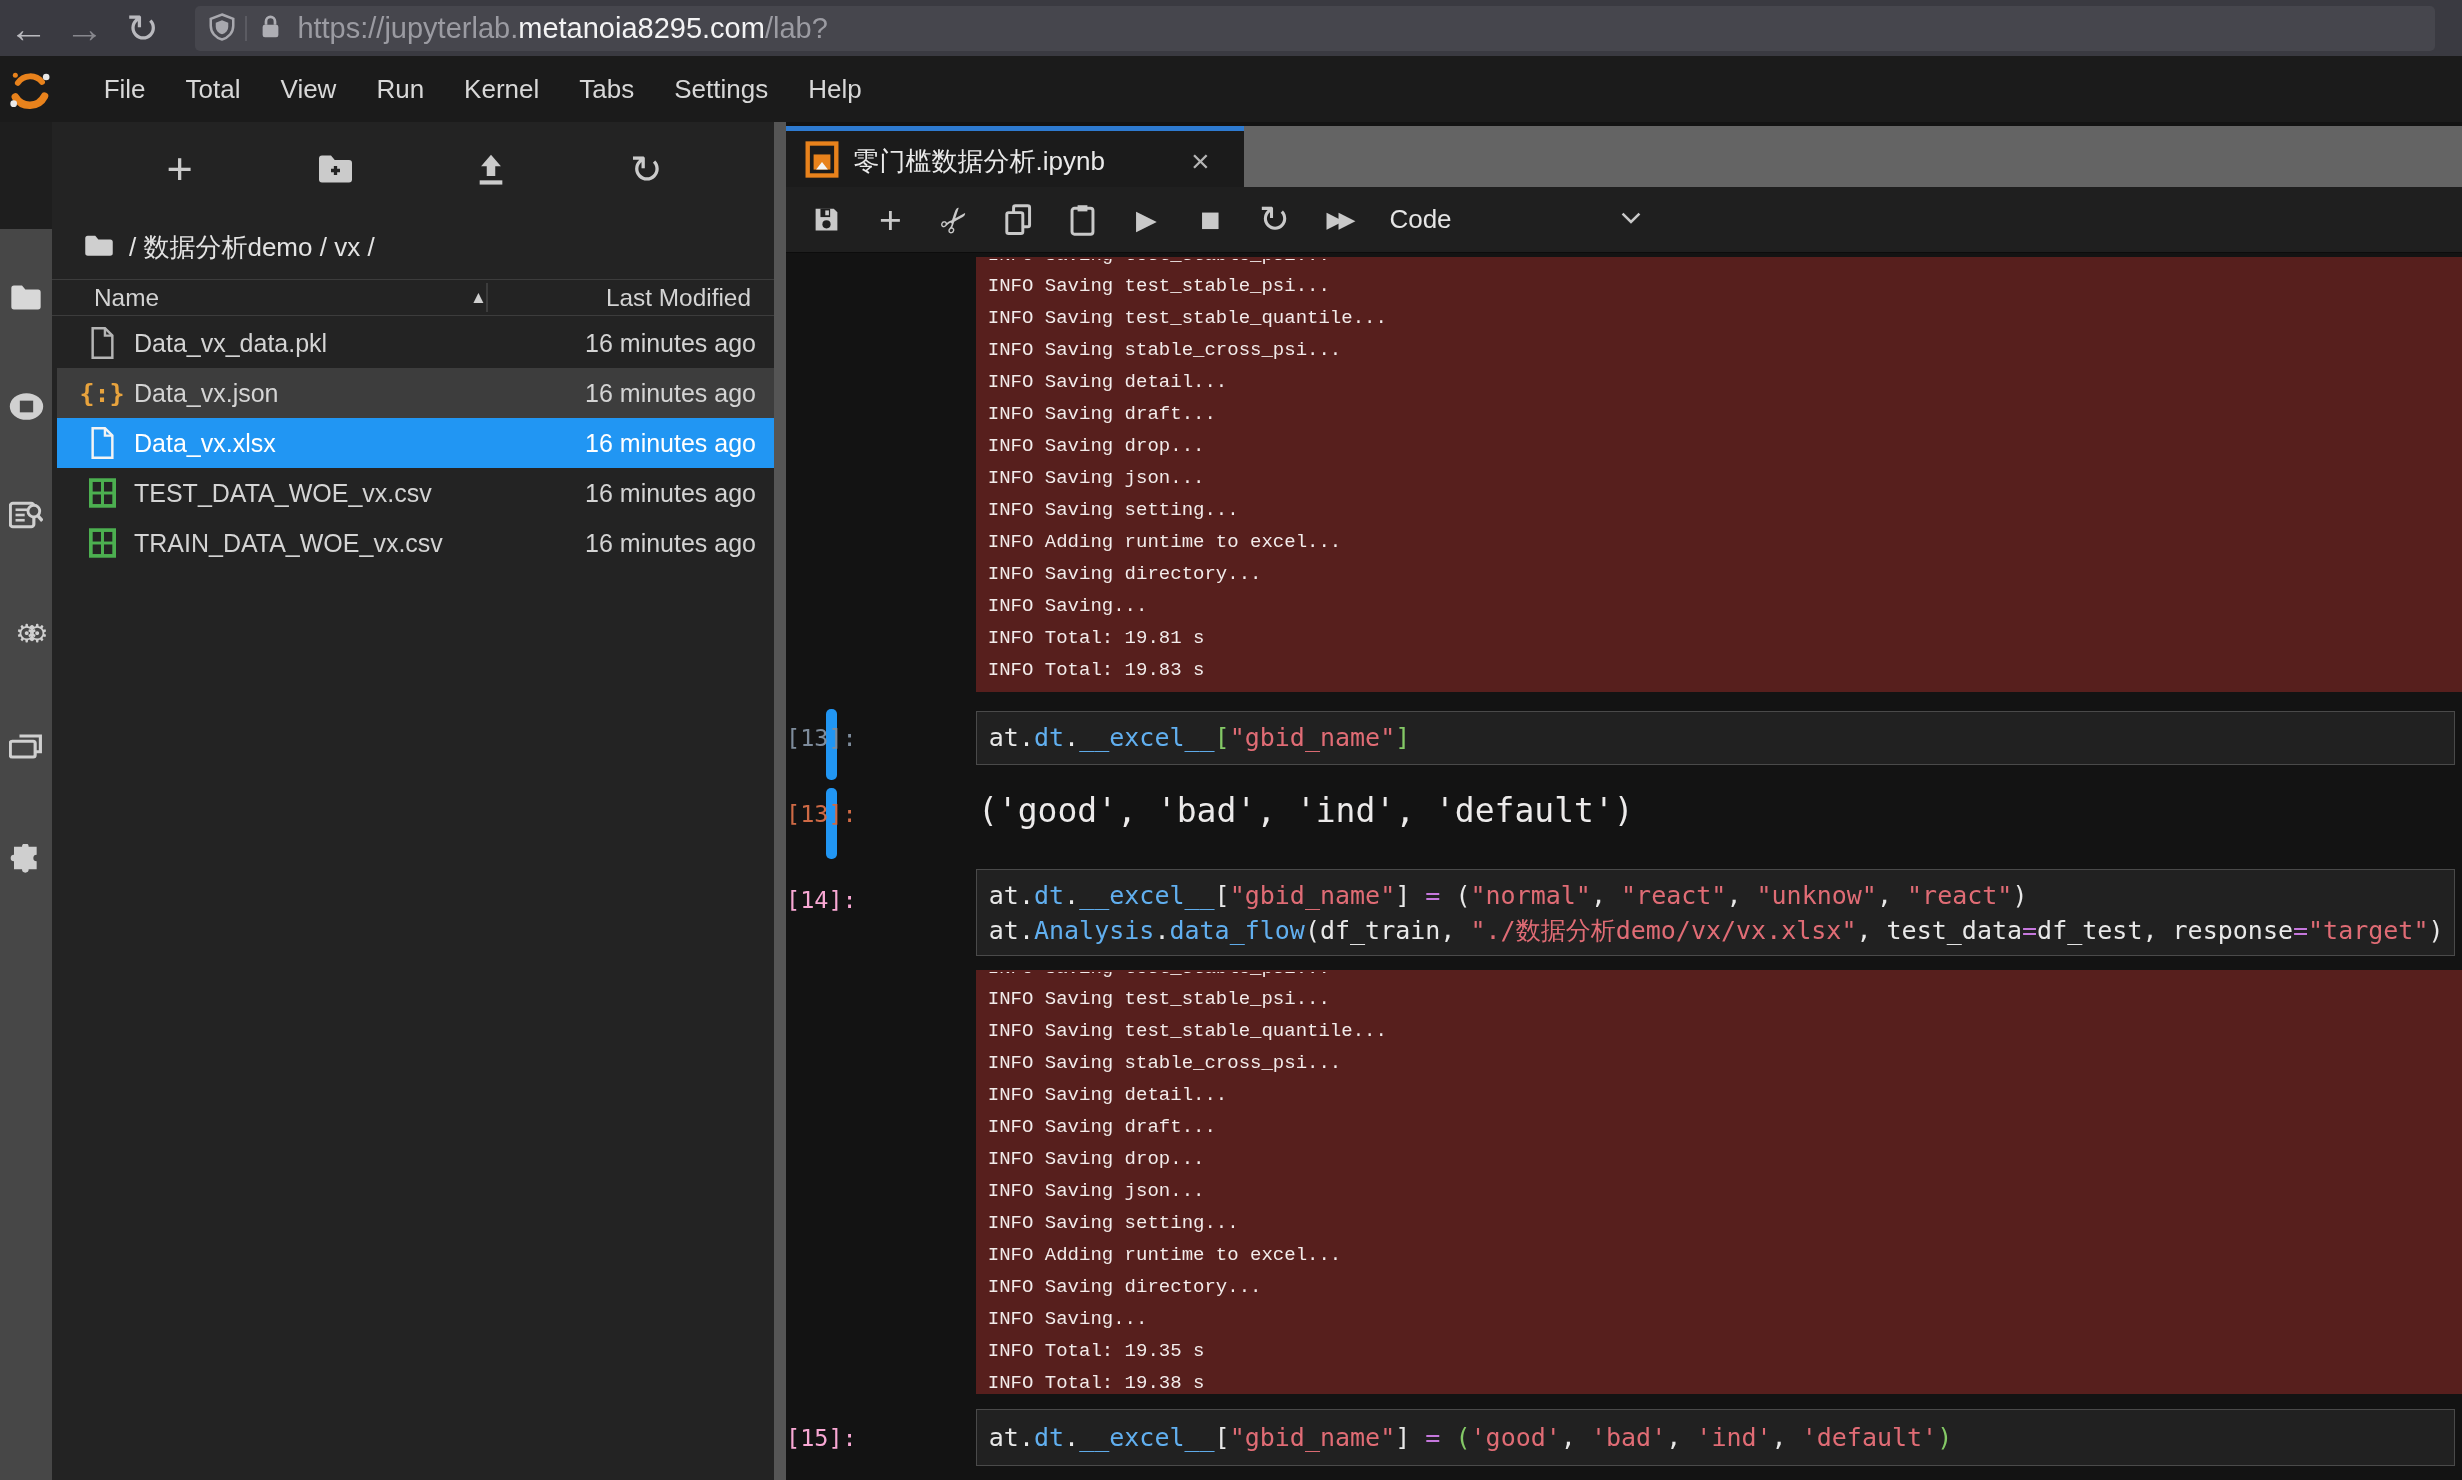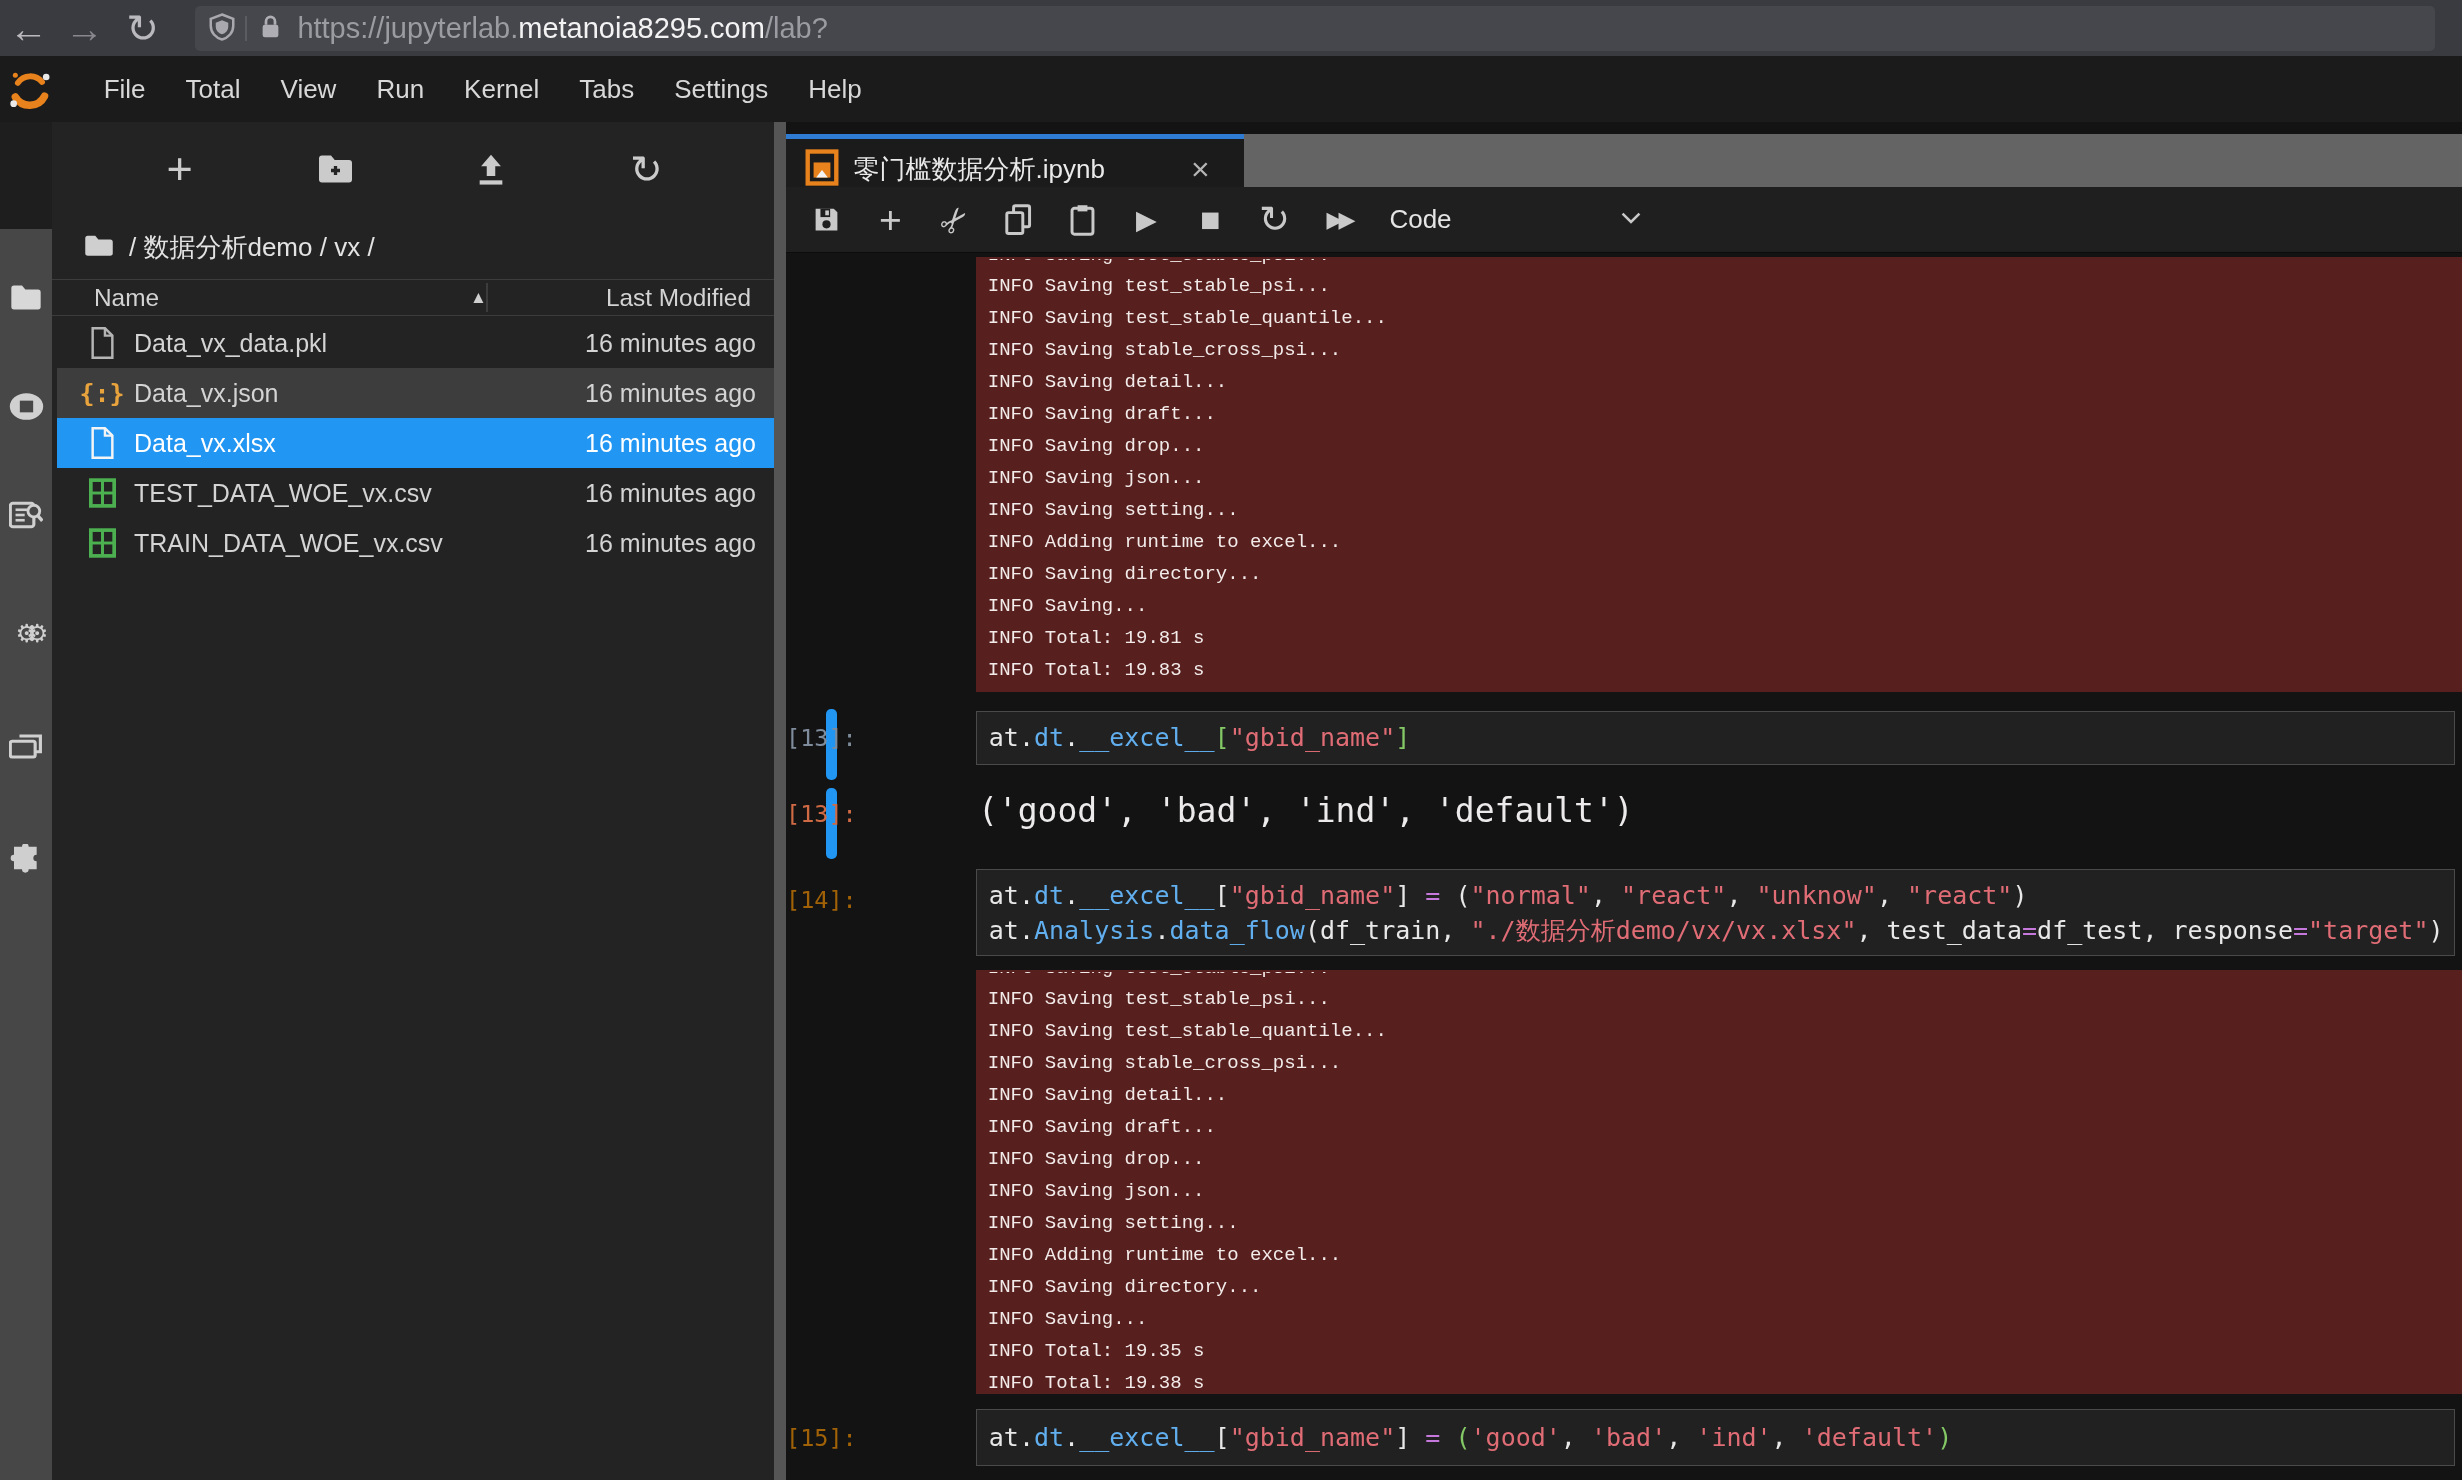--- a/index.html
+++ b/index.html
@@ -50,21 +50,21 @@
   .fb-row.selected{background:#2196f3;color:#fff;}
   .fb-row .ficon{width:30px;height:35px;margin-left:30px;display:flex;align-items:center;justify-content:center;}
   .fb-row .fname{margin-left:17px;}
   .fb-row .ftime{position:absolute;right:23px;}
   .json-glyph{font-family:"DejaVu Sans Mono",monospace;font-weight:bold;font-size:25px;color:#e8a33d;}
 
   .vdivider{left:774px;top:122px;width:12.6px;height:1358px;background:#555;}
 
   
   .notebook{left:786px;top:122px;width:1676px;height:1358px;background:#131313;overflow:hidden;}
-  .tabbar{left:0;top:12px;width:1676px;height:63px;background:#646464;}
+  .tabbar{left:0;top:4px;width:1676px;height:63px;background:#646464;}
   .nbtab{left:0;top:0;width:458px;height:65px;background:#1b1b1b;border-top:5px solid #2e7bd1;
          display:flex;align-items:center;box-sizing:border-box;}
   .nbtab .tab-title{font-size:26px;color:#eaeaea;margin-left:15px;}
   .nbtab .tab-close{position:absolute;left:405px;font-size:32px;color:#b5b5b5;}
   .nbtoolbar{left:0;top:65px;width:1676px;height:66px;background:#1f1f1f;border-bottom:1.7px solid #0c0c0c;
              display:flex;align-items:center;box-sizing:border-box;}
   .tool-btn{width:64px;height:50px;display:flex;align-items:center;justify-content:center;color:#c9c9c9;}
   .g-add{font-size:39px;} .g-cut{font-size:34px;display:inline-block;transform:rotate(-50deg);}
   .g-run{font-size:27px;} .g-stop{font-size:34px;} .g-restart{font-size:37px;}
   .g-ffwd{font-size:22px;letter-spacing:-5px;}
@@ -72,21 +72,21 @@
   .chev{margin-left:168px;color:#c9c9c9;}
 
   
   .output-block{left:190px;right:0;background:#571f1d;overflow:hidden;padding:1.7px 0 0 11.8px;box-sizing:border-box;}
   .log-line{font-family:Liberation Mono, monospace;font-size:19px;line-height:32px;color:#f2ebea;white-space:pre;}
   .partial{height:11.8px;overflow:hidden;}
   .partial .log-line{margin-top:-20px;}
 
   .prompt{position:absolute;left:0;width:173px;text-align:left;
           font-family:"DejaVu Sans Mono",monospace;font-size:23.5px;white-space:pre;}
-  .in-prompt{color:#a16207;} .in-prompt.dim{color:#7e8c9c;} .out-prompt{color:#cf6a45;}
+  .in-prompt{color:#f9a8d4;} .in-prompt.dim{color:#7e8c9c;} .out-prompt{color:#cf6a45;}
   .editor{position:absolute;left:190px;right:6.7px;background:#212121;border:1.7px solid #4a4a4a;box-sizing:border-box;}
   .code-line{font-family:"DejaVu Sans Mono",monospace;font-size:25px;line-height:30px;white-space:pre;color:#e8e8e8;}
   .editor .pad{padding:11px 11.8px;}
   .editor .pad2{padding:8.4px 11.8px;}
   .tk-plain{color:#e8e8e8;} .tk-attr{color:#61afef;} .tk-str{color:#e06c75;}
   .tk-op{color:#c678dd;} .tk-br{color:#84c966;}
   .collapser{position:absolute;left:40px;width:11px;background:#2196f3;border-radius:5px;}
   .out-text{position:absolute;left:192px;font-family:"DejaVu Sans Mono",monospace;font-size:33px;
             line-height:32px;color:#eceaea;white-space:pre;}
 </style>

